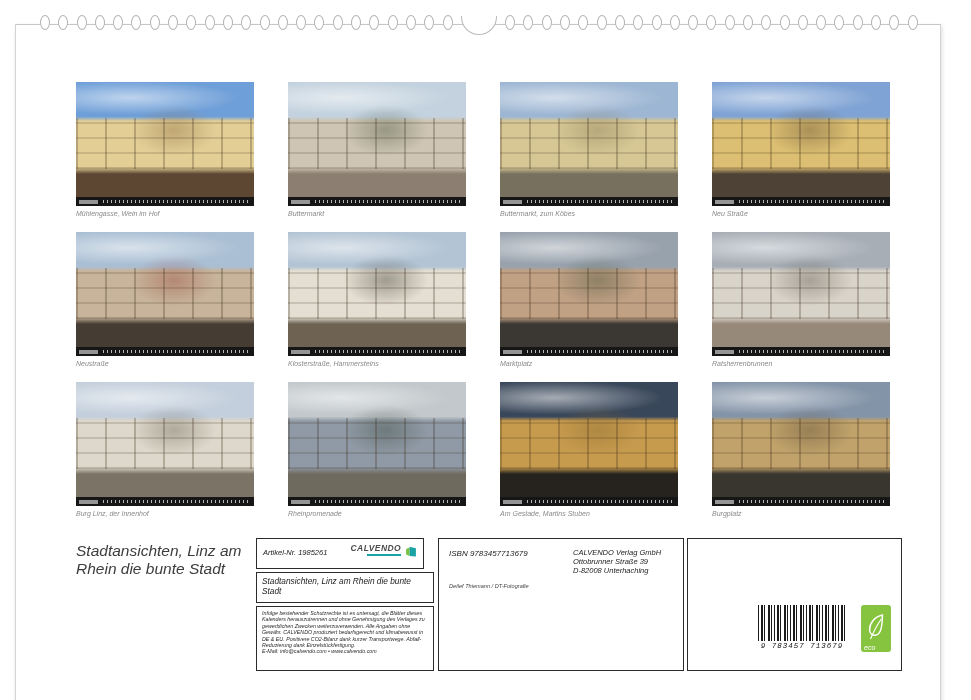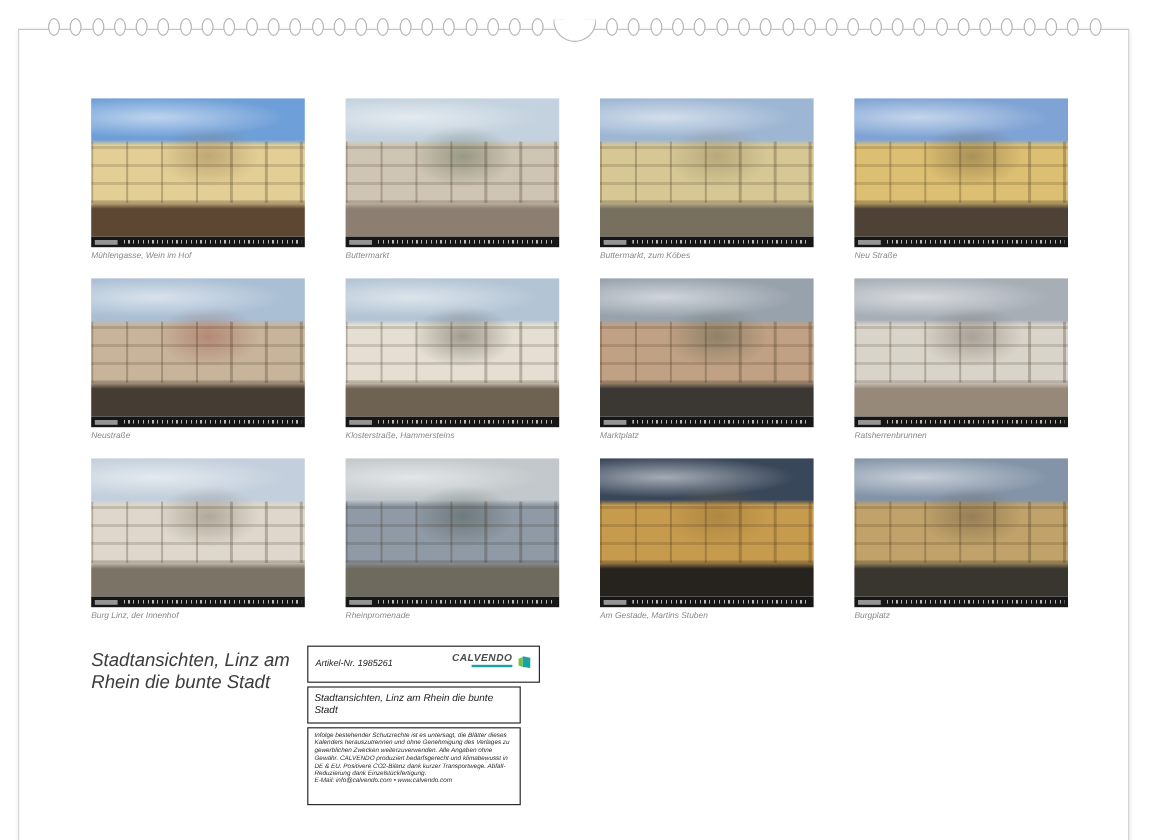--- a/index.html
+++ b/index.html
@@ -31,21 +31,21 @@
   .strip::after { content:""; flex:1; height:3px; margin-left:5px;
       background:repeating-linear-gradient(90deg, rgba(255,255,255,.7) 0 1px, transparent 1px 4px); }
   .caption { margin-top:4px; font-size:7px; line-height:8px; color:#8a8a8a; }
 
   
   .bottom { position:absolute; left:0; top:507px; width:926px; height:140px; }
   .big-title { position:absolute; left:60px; top:10px; width:200px;
                font-size:15.5px; line-height:18px; color:#3d3d3d; }
 
   .box { position:absolute; border:1px solid #2b2b2b; background:#fff; }
-  .b-art   { left:240px; top:6px;  width:194px; height:31px;padding-left:24px; }
+  .b-art   { left:240px; top:6px;  width:168px; height:31px;padding-left:24px; }
   .b-title { left:240px; top:40px; width:178px; height:31px; }
   .b-legal { left:240px; top:74px; width:178px; height:65px; }
   .b-mid   { left:422px; top:6px;  width:246px; height:133px; }
   .b-code  { left:671px; top:6px;  width:215px; height:133px; }
 
   .artikel { position:absolute; left:6px; top:9px; font-size:7.5px; color:#222; }
   .brand { position:absolute; right:5px; top:5px; display:flex; align-items:flex-start; }
   .brand-txt { text-align:center; margin-right:3px; }
   .brand-name { font-size:8.5px; font-weight:bold; letter-spacing:.4px; color:#4c4c4c; line-height:9px; }
   .brand-tag { height:2px; width:34px; margin:1px 0 0 auto; background:#1aa3a3; }
@@ -212,16 +212,40 @@
       <div class="boxtitle">Stadtansichten, Linz am Rhein die bunte Stadt</div>
     </div>
 
     <div class="box b-legal">
       <div class="legal">
         <p>Infolge bestehender Schutzrechte ist es untersagt, die Blätter dieses Kalenders herauszutrennen und ohne Genehmigung des Verlages zu gewerblichen Zwecken weiterzuverwenden. Alle Angaben ohne Gewähr. CALVENDO produziert bedarfsgerecht und klimabewusst in DE &amp; EU. Positivere CO2-Bilanz dank kurzer Transportwege. Abfall-Reduzierung dank Einzelstückfertigung.</p>
         <p>E-Mail: info@calvendo.com • www.calvendo.com</p>
       </div>
     </div>
 
-
+    <div class="box b-mid">
+      <span class="isbn">ISBN 9783457713679</span>
+      <span class="author">Detlef Thiemann / DT-Fotografie</span>
+      <div class="publisher">
+        <div>CALVENDO Verlag GmbH</div>
+        <div>Ottobrunner Straße 39</div>
+        <div>D-82008 Unterhaching</div>
+      </div>
+    </div>
+
+    <div class="box b-code">
+      <div class="barcode-wrap">
+        <div class="barcode"></div>
+        <div class="digits">9 783457 713679</div>
+      </div>
+      <div class="eco">
+        <span>
+          <svg width="22" height="30" viewBox="0 0 24 30">
+            <path d="M19 2 C10 4 5 11 5 18 C5 22 8 24 11 24 C17 24 19 13 19 2 Z" fill="none" stroke="#fff" stroke-width="1.6"></path>
+            <path d="M6 28 C9 21 13 13 18 6" fill="none" stroke="#fff" stroke-width="1.3"></path>
+          </svg>
+        </span>
+        <span class="eco-label">eco</span>
+      </div>
+    </div>
 
   </div>
 </div>
 
 </body></html>

